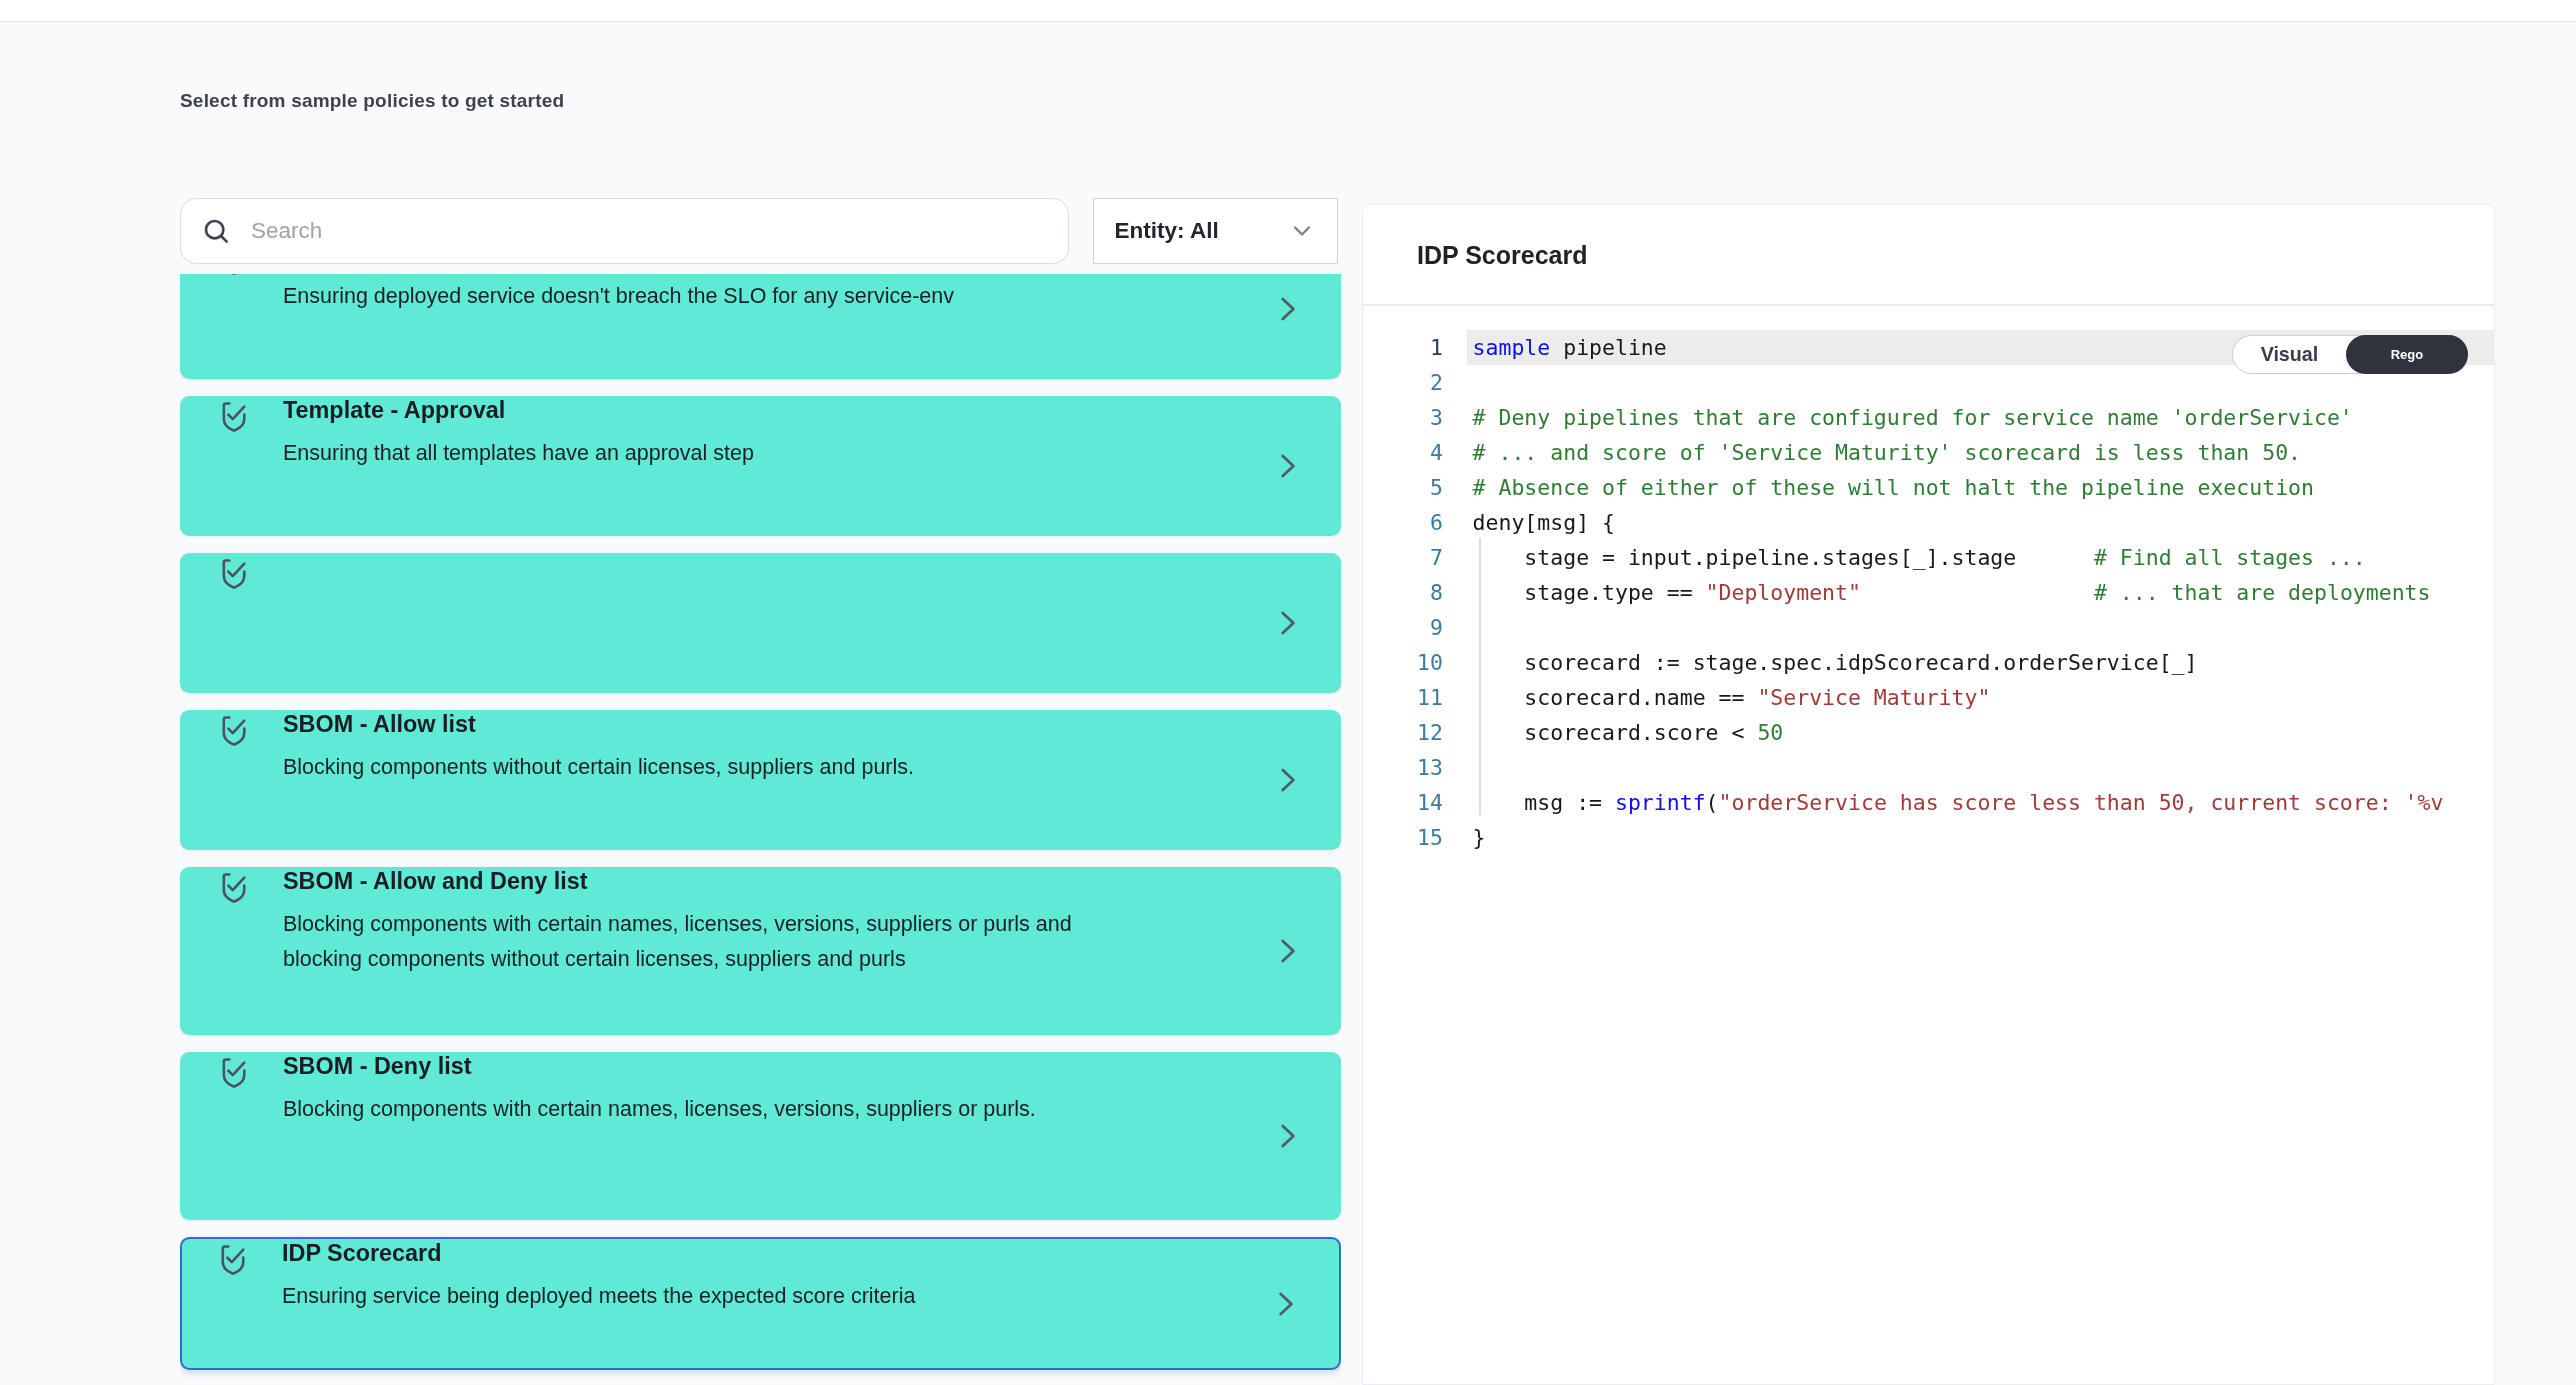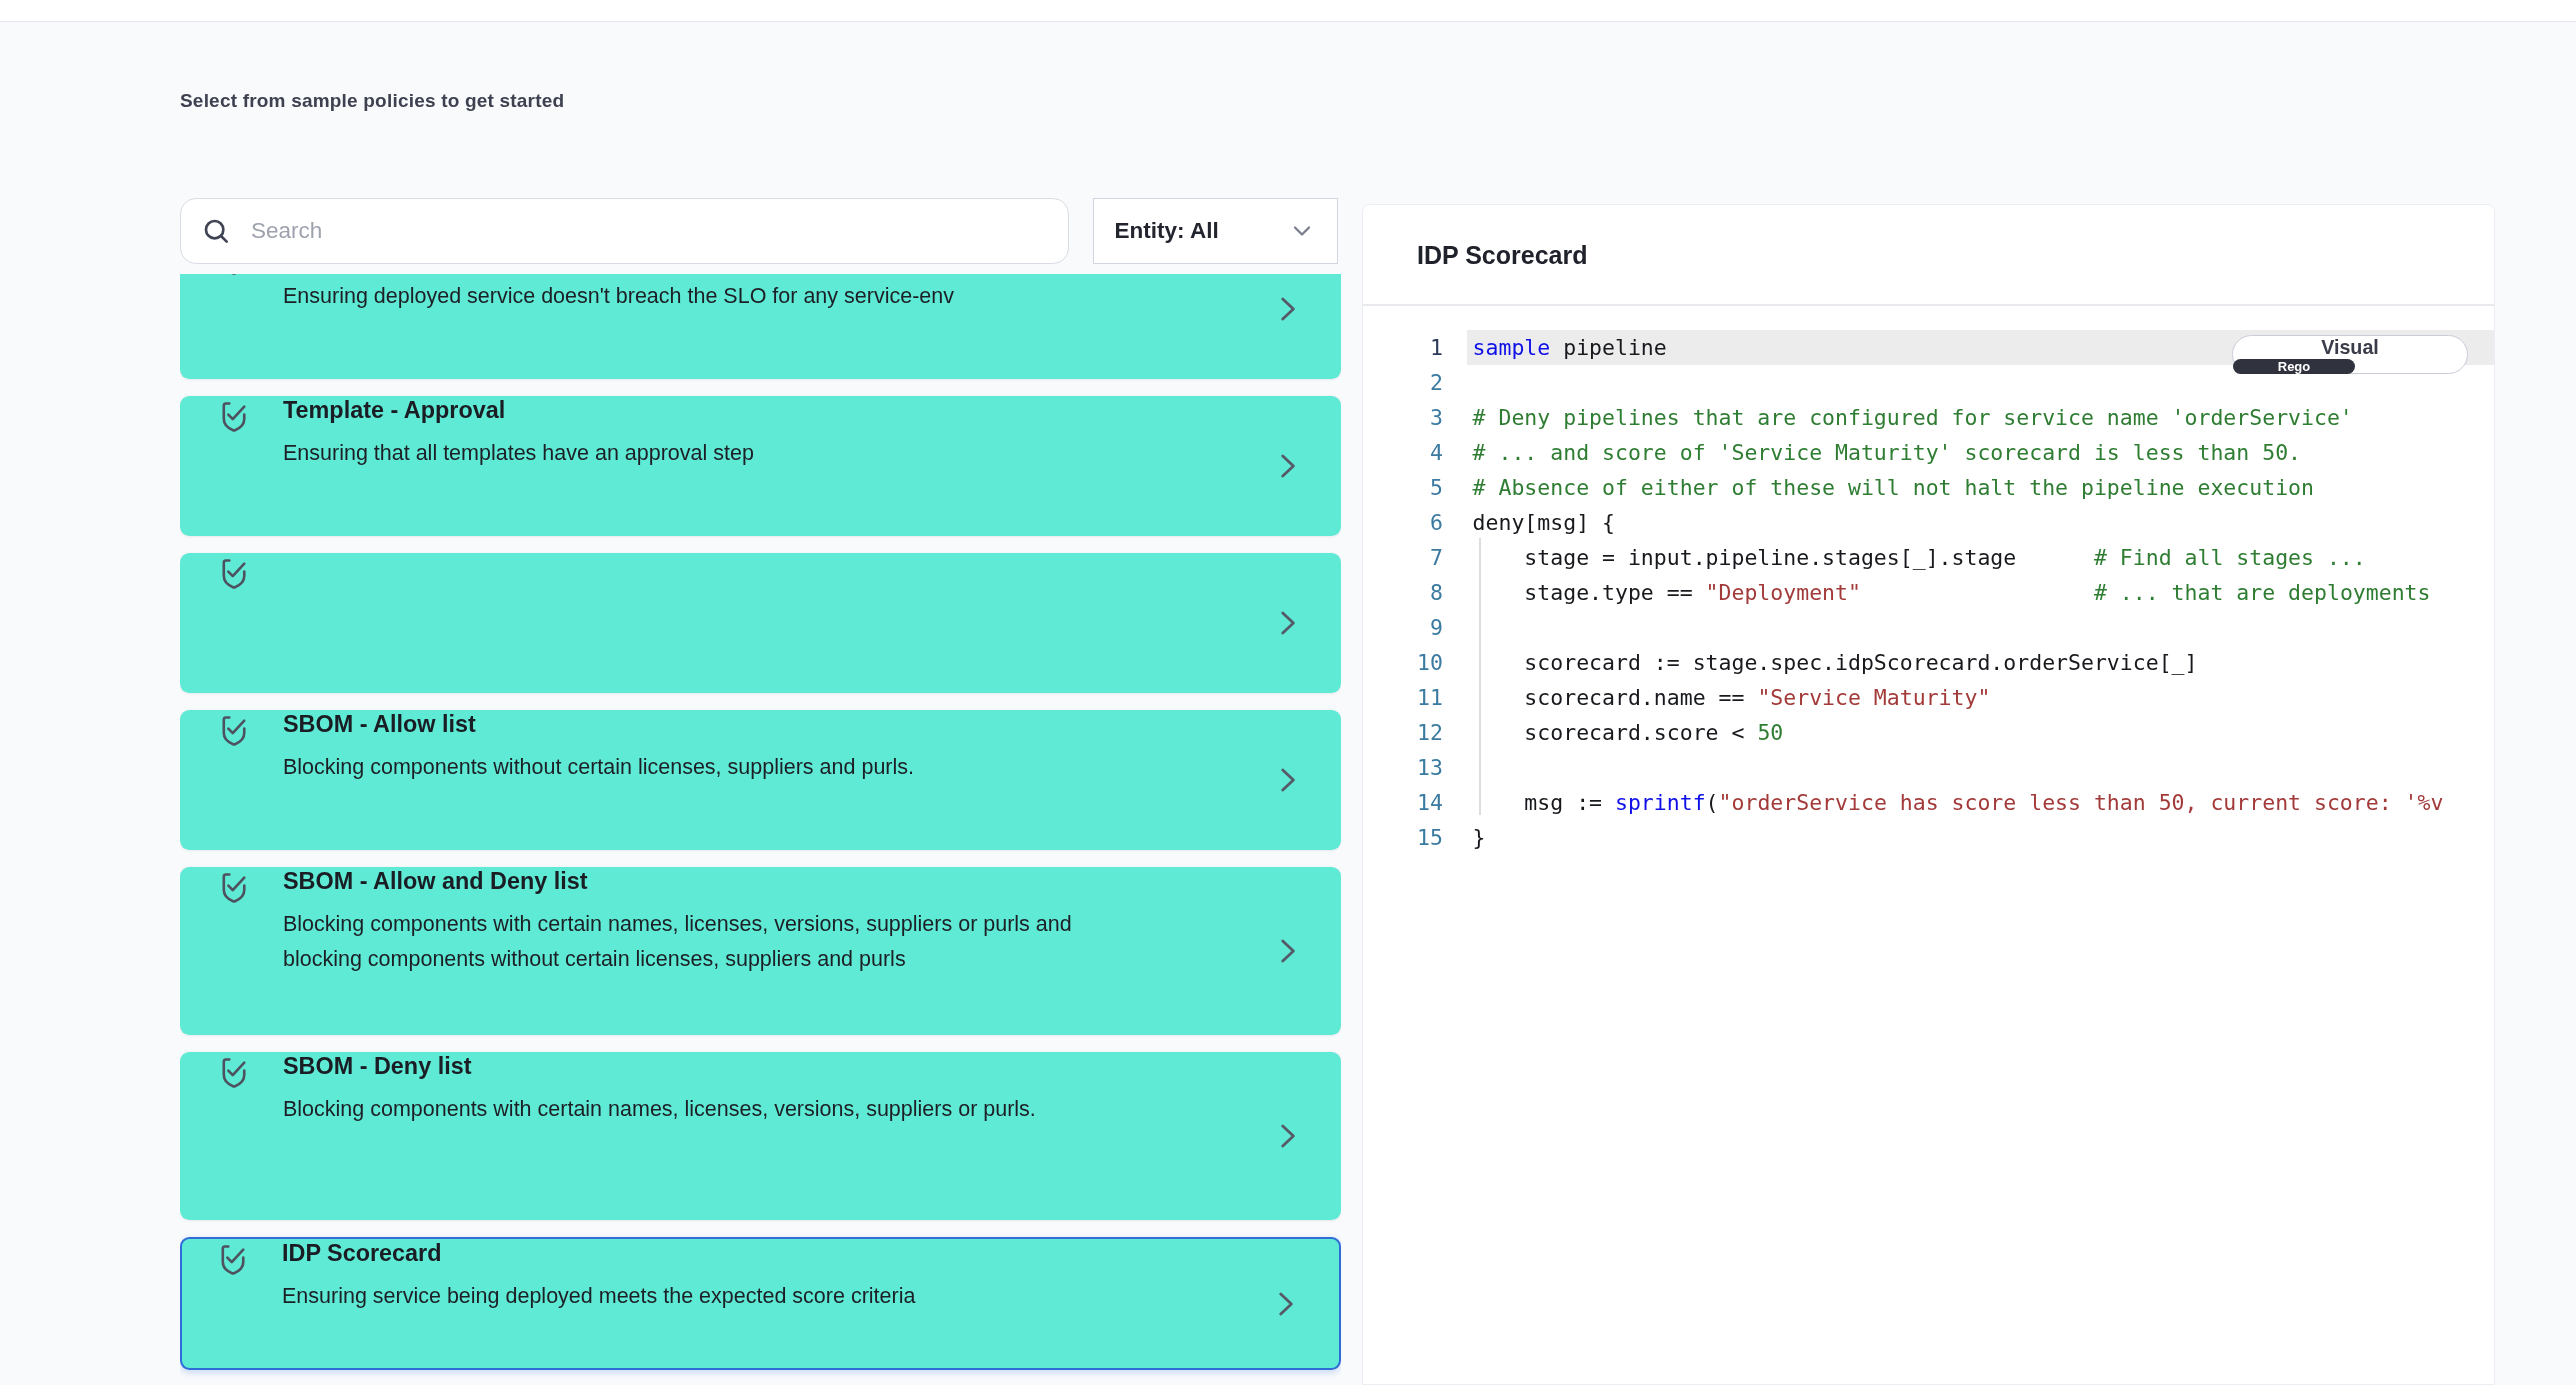--- a/index.html
+++ b/index.html
@@ -49,21 +49,21 @@
   .line-num.active{color:var(--c-lna,#2a3a57);}
   .line-content{flex:1;margin-left:24px;padding-left:5.6px;position:relative;z-index:1;}
   .code-line.active .line-content{background:var(--c-activeline,#ececec);}
   .seg-kw{color:var(--c-kw,#0f10e8);}
   .seg-cm{color:var(--c-cm,#2e7d32);}
   .seg-str{color:var(--c-str,#a33a3a);}
   .seg-num{color:var(--c-num,#2e7d32);}
   .seg-pl{color:var(--c-pl,#17191d);}
   
   .toggle{position:absolute;top:29px;right:26px;width:236px;height:39px;background:#fff;
-    border:1.9px solid #c9cdd8;border-radius:20.6px;box-sizing:border-box;display:flex;align-items:stretch;z-index:5;cursor:pointer;flex-direction:column;}
+    border:1.9px solid #c9cdd8;border-radius:20.6px;box-sizing:border-box;display:flex;align-items:stretch;z-index:5;cursor:pointer;}
   .tg-visual{flex:1;display:flex;align-items:center;justify-content:center;font-size:19.7px;font-weight:bold;color:#3a3d49;}
   .tg-rego{width:122px;margin:-0.9px -0.9px -0.9px 0;background:var(--toggle-bg,#30333e);border-radius:19.7px;
     display:flex;align-items:center;justify-content:center;font-size:13px;font-weight:bold;color:#fff;}
 </style>
 </head>
 <body style="--page-bg: #f9fafc; --accent: #2f6cd8; --toggle-bg: #30333e; --c-kw: #0f10e8; --c-cm: #2e7d32; --c-str: #a33a3a; --c-num: #2e7d32; --c-pl: #17191d; --c-ln: #3b7aa1; --c-lna: #2a3a57; --c-activeline: #ececec;">
 
 <div class="topbar"></div>
 
 <div class="page-title">Select from sample policies to get started</div>

